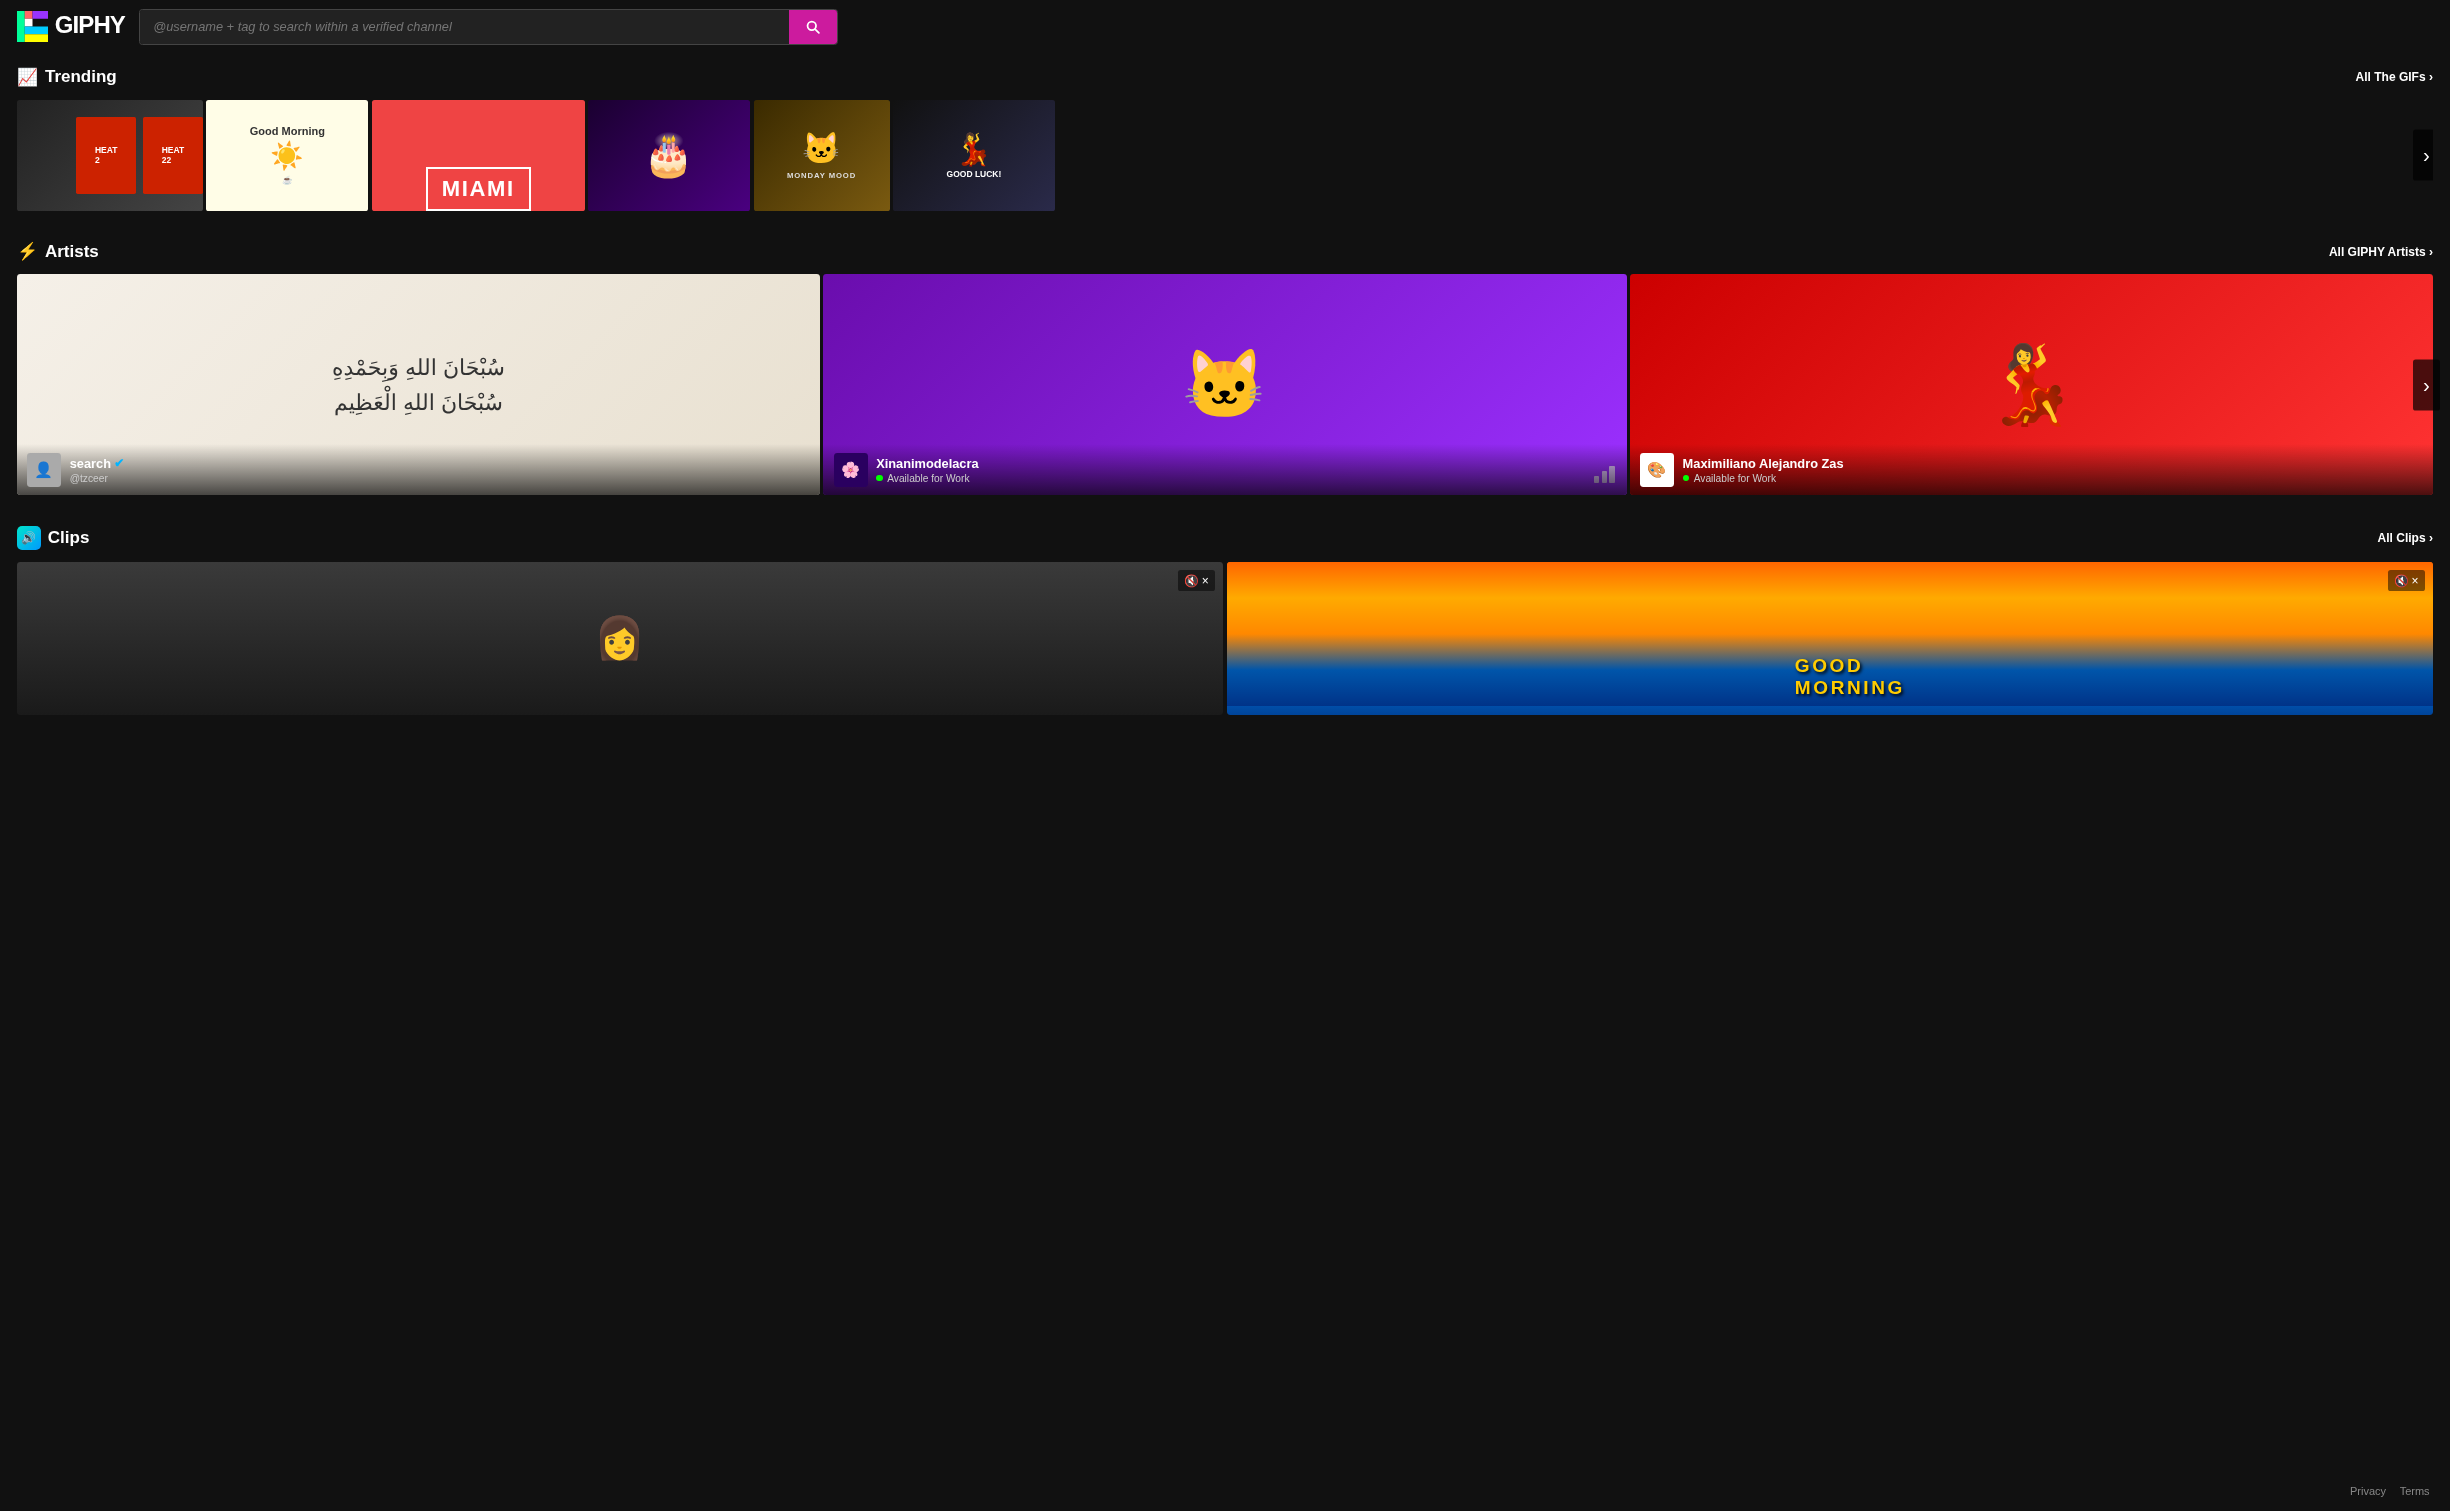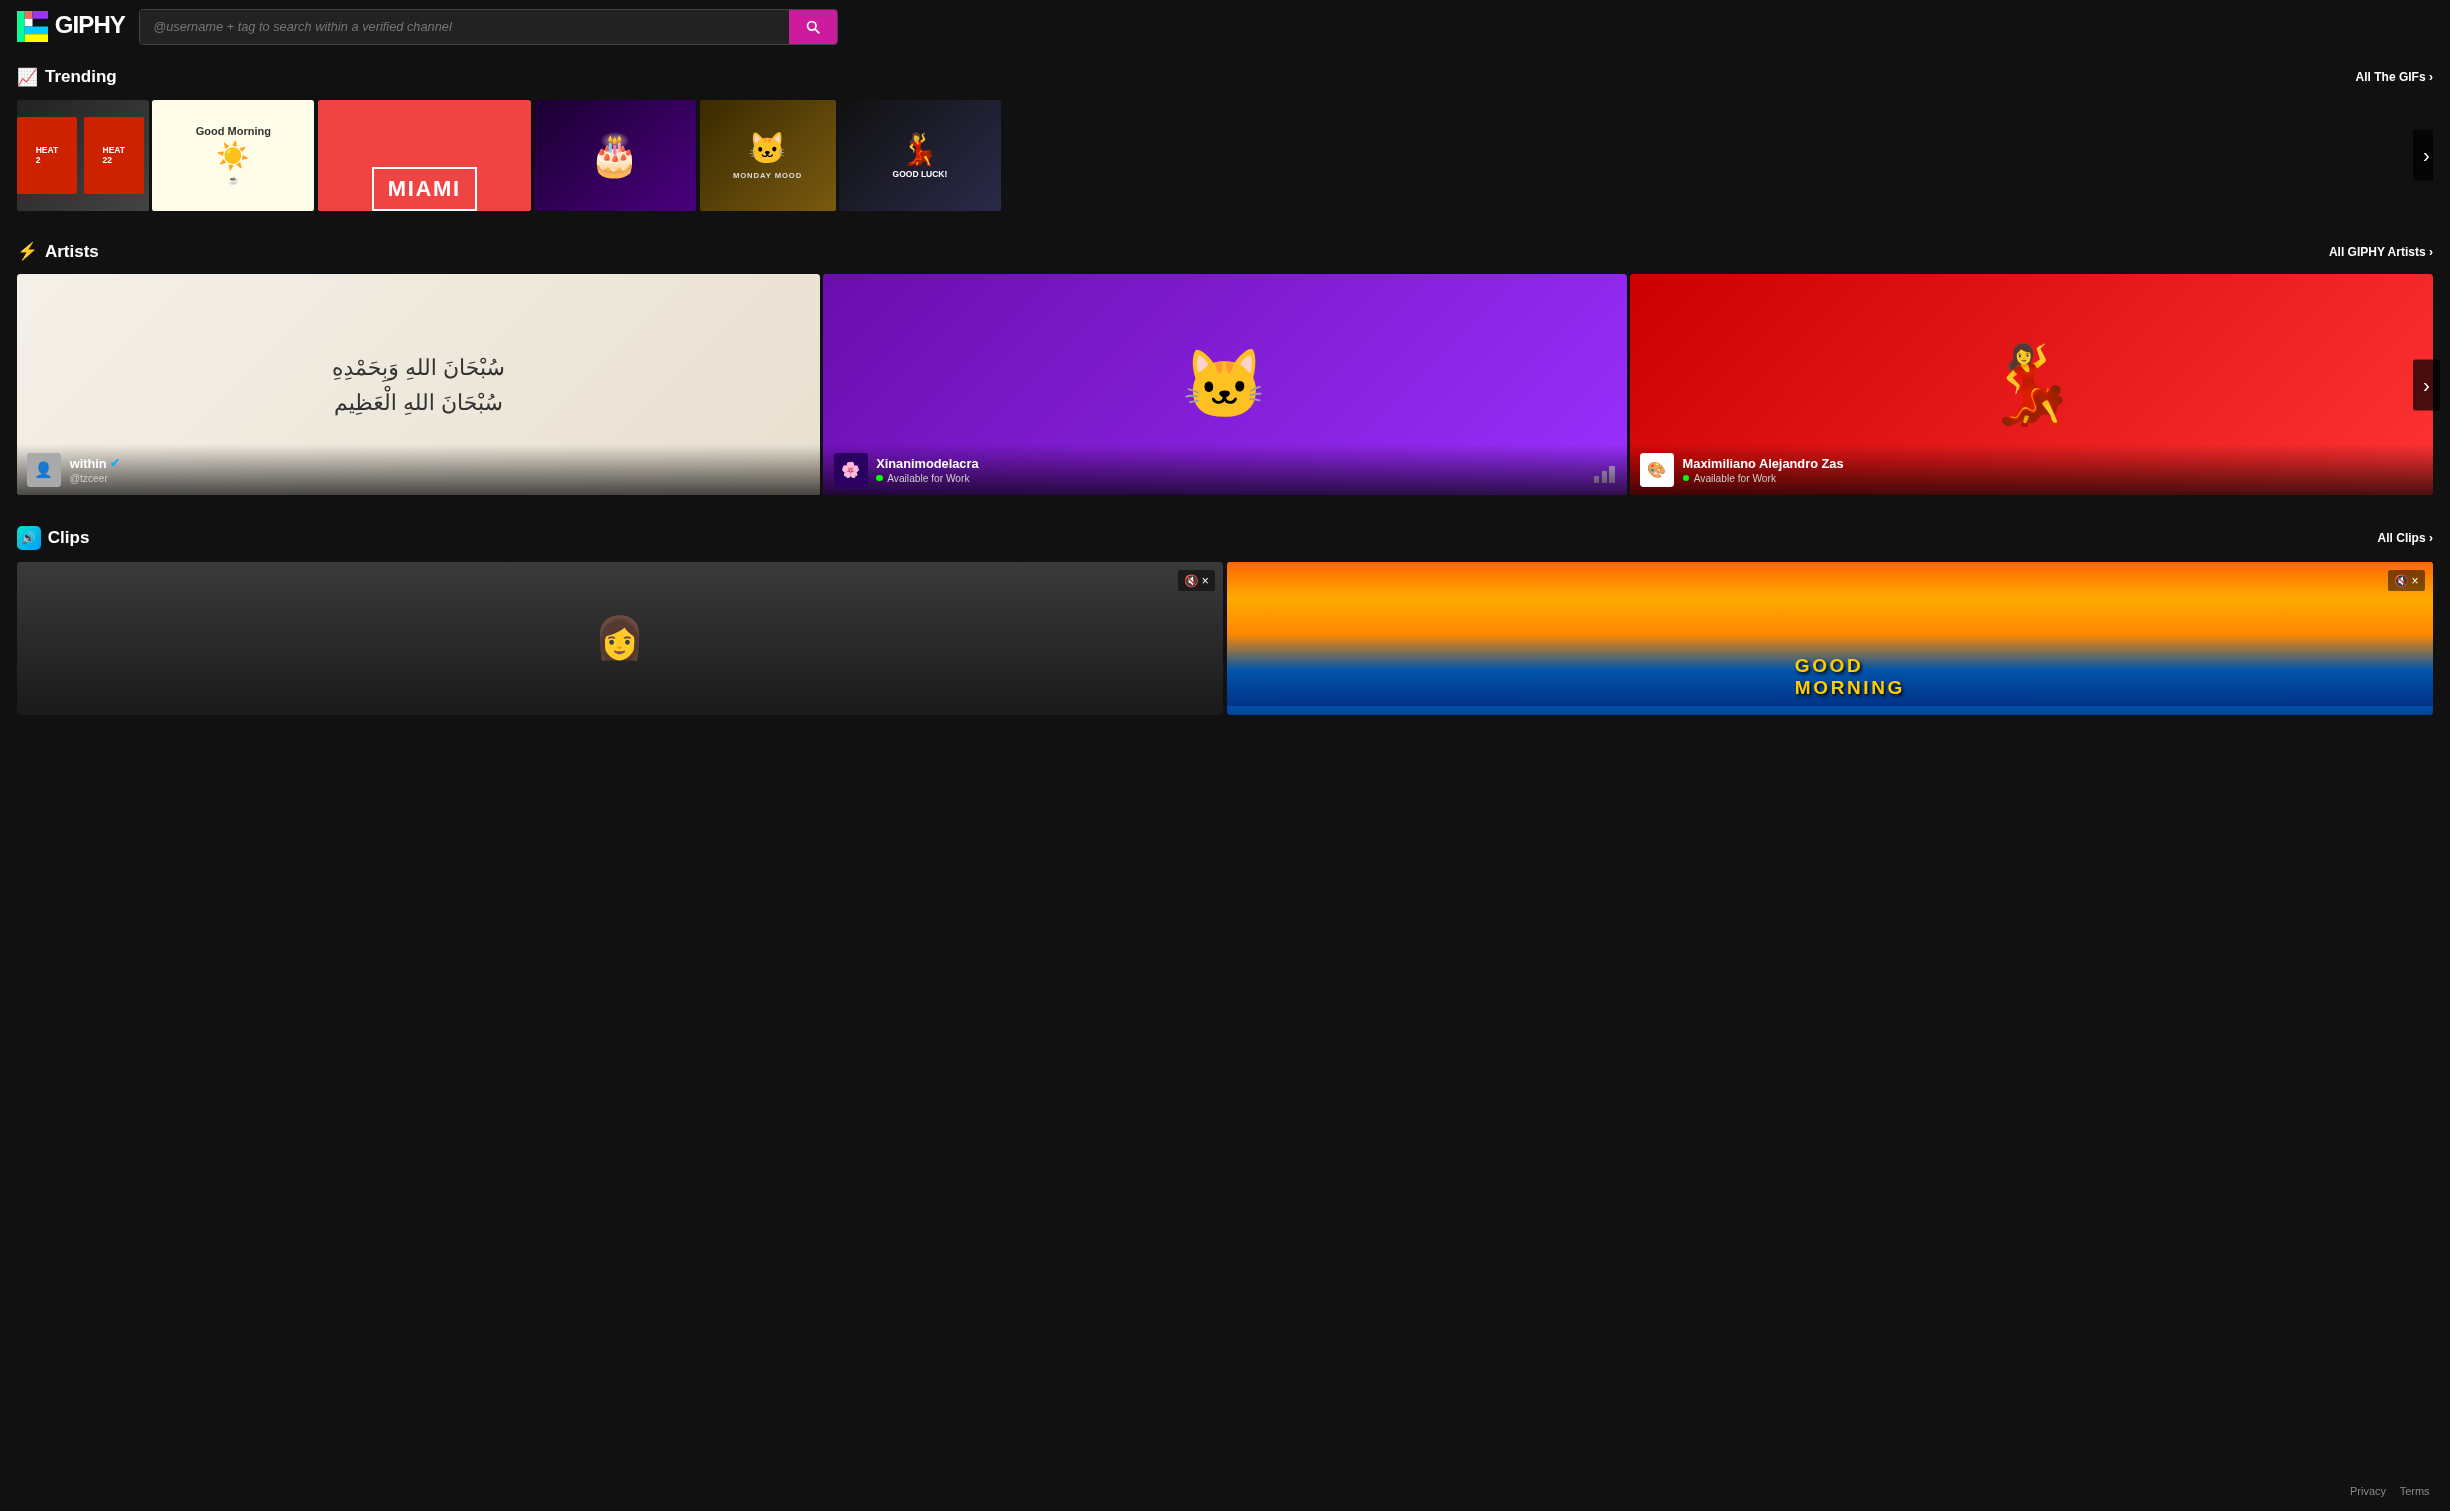--- a/index.html
+++ b/index.html
@@ -382,21 +382,21 @@
       <span class="section-title">Trending</span>
     </div>
     <a class="section-link">
       <span>All The GIFs</span>
       <span>›</span>
     </a>
   </div>
 
   <div class="trending-row">
 
-    <div class="trending-item" style="width:132px;height:111px;background:linear-gradient(135deg,#222,#444);display:flex;align-items:center;justify-content:flex-start;">
+    <div class="trending-item" style="width:186px;height:111px;background:linear-gradient(135deg,#222,#444);display:flex;align-items:center;justify-content:flex-end;">
       <div style="display:flex;gap:6.8px;align-items:center;">
         <div style="width:60px;height:77px;background:#cc2200;border-radius:1.7px;display:flex;align-items:center;justify-content:center;font-size:8.5px;color:#fff;font-weight:700;">HEAT<br>2</div>
         <div style="width:60px;height:77px;background:#cc2200;border-radius:1.7px;display:flex;align-items:center;justify-content:center;font-size:8.5px;color:#fff;font-weight:700;">HEAT<br>22</div>
       </div>
     </div>
 
     <div class="trending-item" style="width:162px;height:111px;background:#fffde7;display:flex;align-items:center;justify-content:center;flex-direction:column;gap:3.4px;">
       <div style="font-size:11px;font-weight:800;color:#333;font-family:sans-serif;">Good Morning</div>
       <div style="font-size:27px;">☀️</div>
       <div style="font-size:8.5px;color:#555;">☕</div>
@@ -443,21 +443,21 @@
         <div class="arabic-text">
           سُبْحَانَ اللهِ وَبِحَمْدِهِ<br>سُبْحَانَ اللهِ الْعَظِيم
         </div>
       </div>
       <div class="artist-info">
         <div class="artist-avatar" style="background:#aaa;">
           <span style="font-size:15.3px;">👤</span>
         </div>
         <div class="artist-details">
           <div class="artist-name">
-            <span>within</span>
+            <span>search</span>
             <span class="verified-badge">✔</span>
           </div>
           <div class="artist-handle">@tzceer</div>
         </div>
       </div>
     </div>
 
     <div class="artist-card">
       <div class="a2-bg" style="width:100%;height:100%;display:flex;align-items:center;justify-content:center;">
         <div class="cat-placeholder">🐱</div>

